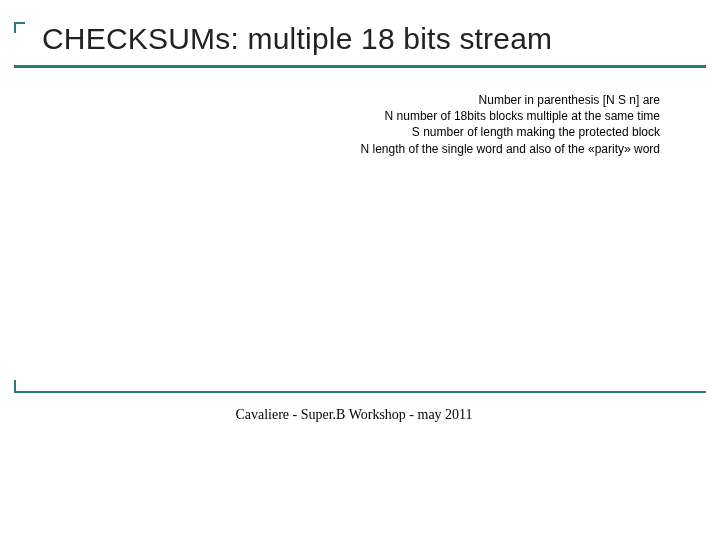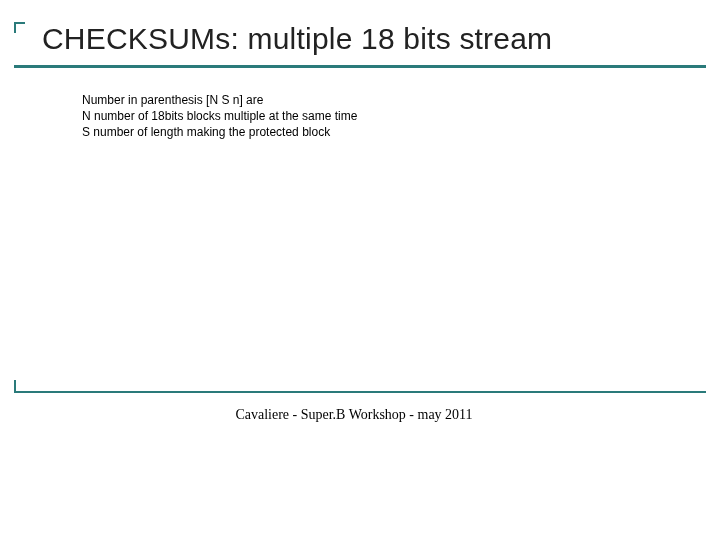--- a/index.html
+++ b/index.html
@@ -53,20 +53,21 @@
     position: absolute;
     top: 92px;
     left: 82px;
     right: 60px;
     font-size: 12px;
     line-height: 1.35;
     color: #000;
   }
   .body-text p {
     margin: 0;
+    text-align: right;
   }
   .bottom-rule {
     position: absolute;
     left: 14px;
     right: 14px;
     bottom: 48px;
     height: 2px;
     background: #2a7a7a;
   }
   .bottom-rule::before {
@@ -98,19 +99,20 @@
   <div class="title-wrap">
     <div class="corner-square"></div>
     <div class="title-text">CHECKSUMs: multiple 18 bits stream</div>
     <div class="title-underline"></div>
   </div>
 
   <div class="body-text">
     <p>Number in parenthesis [N S n] are</p>
     <p>N number of 18bits blocks multiple at the same time</p>
     <p>S number of length making the protected block</p>
+    <p>N length of the single word and also of the «parity» word</p>
   </div>
 
   <div class="bottom-rule"></div>
 
   <div class="footer">Cavaliere - Super.B Workshop - may 2011</div>
 
 </div>
 
 </body></html>

